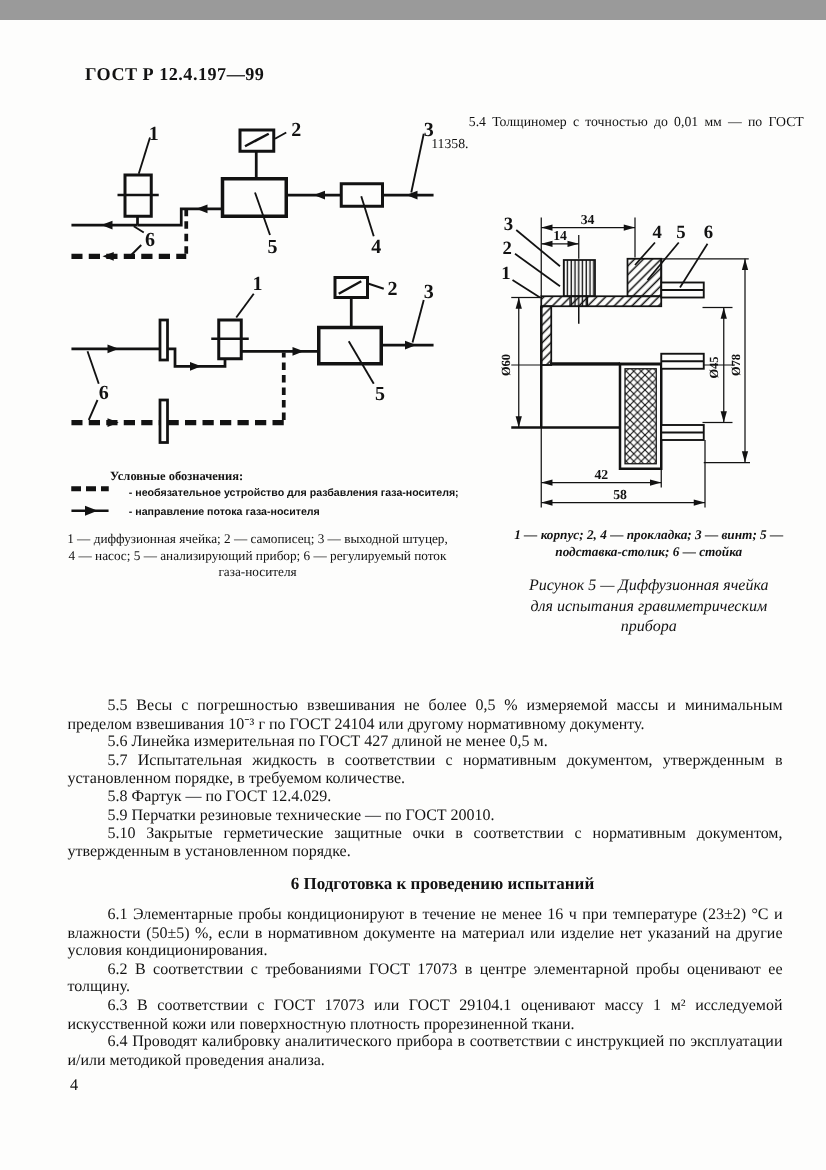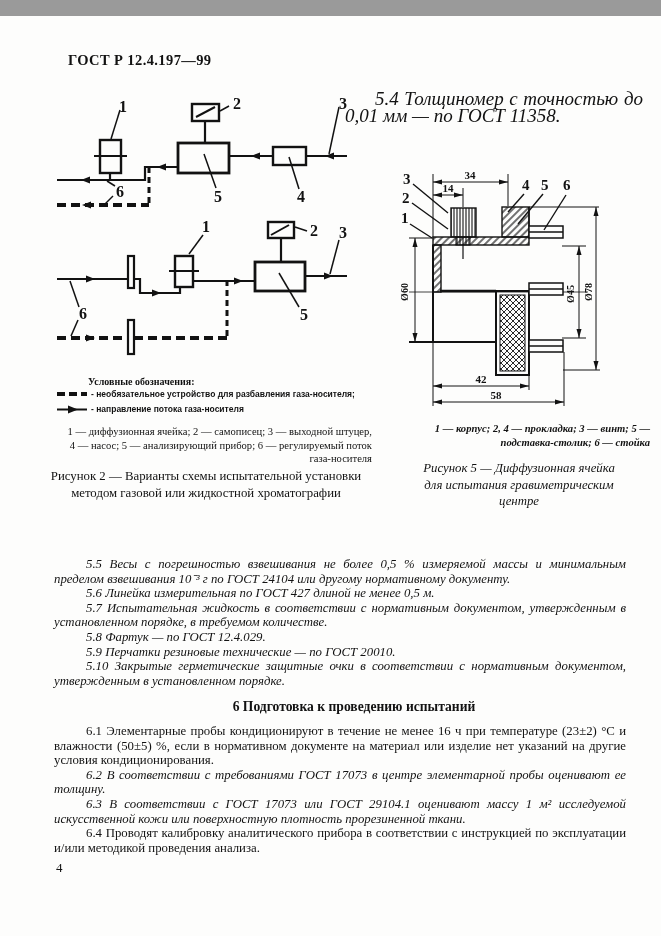--- a/index.html
+++ b/index.html
@@ -1,32 +1,32 @@
 <!DOCTYPE html>
 <html><head>
 <meta charset="utf-8">
 <style>
   html,body{margin:0;padding:0;background:#9a9a9a;}
   .page{position:relative;width:661px;height:936px;margin:16px auto;background:#fdfdfc;
         font-family:"Liberation Serif",serif;color:#121212;overflow:hidden;}
   .abs{position:absolute;}
   .hdr{font-weight:bold;font-size:14.5px;letter-spacing:.4px;}
-  .note{font-style:italic;font-size:19px;line-height:17px;text-indent:30px;text-align:justify;}
+  .note{font-size:11px;line-height:17px;text-indent:30px;text-align:justify;}
   .legend-title{font-family:Liberation Serif, serif;font-weight:bold;font-size:10px;}
   .legend-row{font-family:"Liberation Sans",sans-serif;font-weight:bold;font-size:8.5px;
-              display:flex;align-items:center;gap:4px;white-space:nowrap;}
+              display:flex;align-items:flex-start;gap:16px;white-space:nowrap;}
   .sym-dash{display:inline-block;width:30px;height:3.5px;
             background:repeating-linear-gradient(90deg,#121212 0 8px,transparent 8px 12px);}
-  .figkey{font-size:10.6px;line-height:13.5px;text-align:right;}
+  .figkey{font-size:10.6px;line-height:13.5px;text-align:center;}
   .figkey.it{font-style:italic;font-weight:bold;}
   .figcap{font-size:12.8px;line-height:16.5px;text-align:center;}
   .figcap.it{font-style:italic;}
   .bodytext{font-size:12.8px;line-height:14.6px;text-align:justify;width:572px;}
   .para{text-indent:32px;margin:0;}
-  .it{font-style:italic;}
+  .it{}
   .h6{font-weight:bold;font-size:13.6px;text-indent:28px;margin:12px 0 9px 0;text-align:center;}
   .pgnum{font-size:13px;}
   svg text{font-family:"Liberation Serif",serif;font-weight:bold;fill:#121212;}
 </style>
 </head>
 <body>
 
 <div class="page">
 
   <div class="abs hdr" style="left:68px;top:36px">ГОСТ Р 12.4.197—99</div>
@@ -132,24 +132,20 @@
       <line x1="0" y1="4.5" x2="30" y2="4.5" stroke="#121212" stroke-width="2"></line>
       <polygon points="11,0.5 21,4.5 11,8.5" fill="#121212"></polygon>
     </svg>
     <span>- направление потока газа-носителя</span>
   </div>
 
   <div class="abs figkey" style="left:40px;top:409px;width:332px">
     <div>1 — диффузионная ячейка; 2 — самописец; 3 — выходной штуцер,</div>
     <div>4 — насос; 5 — анализирующий прибор; 6 — регулируемый поток</div>
     <div>газа-носителя</div>
-  </div>
-  <div class="abs figcap" style="left:40px;top:452px;width:332px">
-    <div>Рисунок 2 — Варианты схемы испытательной установки</div>
-    <div>методом газовой или жидкостной хроматографии</div>
   </div>
 
   <svg class="abs" style="left:396px;top:146px" width="248" height="252">
     <defs>
       <pattern id="h1" width="5" height="5" patternUnits="userSpaceOnUse" patternTransform="rotate(45)">
         <line x1="1" y1="0" x2="1" y2="5" stroke="#121212" stroke-width="1.2"></line>
       </pattern>
       <pattern id="knurl" width="3" height="3" patternUnits="userSpaceOnUse">
         <line x1="1" y1="0" x2="1" y2="3" stroke="#121212" stroke-width="1.1"></line>
       </pattern>
@@ -252,21 +248,21 @@
     </g>
   </svg>
 
   <div class="abs figkey it" style="left:388px;top:406px;width:262px">
     <div>1 — корпус;  2, 4 — прокладка;  3 — винт; 5 —</div>
     <div>подставка-столик; 6 — стойка</div>
   </div>
   <div class="abs figcap it" style="left:388px;top:444px;width:262px">
     <div>Рисунок 5 — Диффузионная ячейка</div>
     <div>для испытания гравиметрическим</div>
-    <div>центре</div>
+    <div>прибора</div>
   </div>
 
   <div class="abs bodytext" style="left:54px;top:541px">
     <p class="para it">5.5  Весы с погрешностью взвешивания не более 0,5 % измеряемой массы и минимальным пределом взвешивания 10⁻³ г по ГОСТ 24104 или другому нормативному документу.</p>
     <p class="para it">5.6  Линейка измерительная по ГОСТ 427 длиной не менее 0,5 м.</p>
     <p class="para it">5.7  Испытательная жидкость в соответствии с нормативным документом, утвержденным в установленном порядке, в требуемом количестве.</p>
     <p class="para it">5.8  Фартук — по ГОСТ 12.4.029.</p>
     <p class="para it">5.9  Перчатки резиновые технические — по ГОСТ 20010.</p>
     <p class="para it">5.10 Закрытые герметические защитные очки в соответствии с нормативным документом, утвержденным в установленном порядке.</p>
     <p class="h6">6  Подготовка к проведению испытаний</p>

